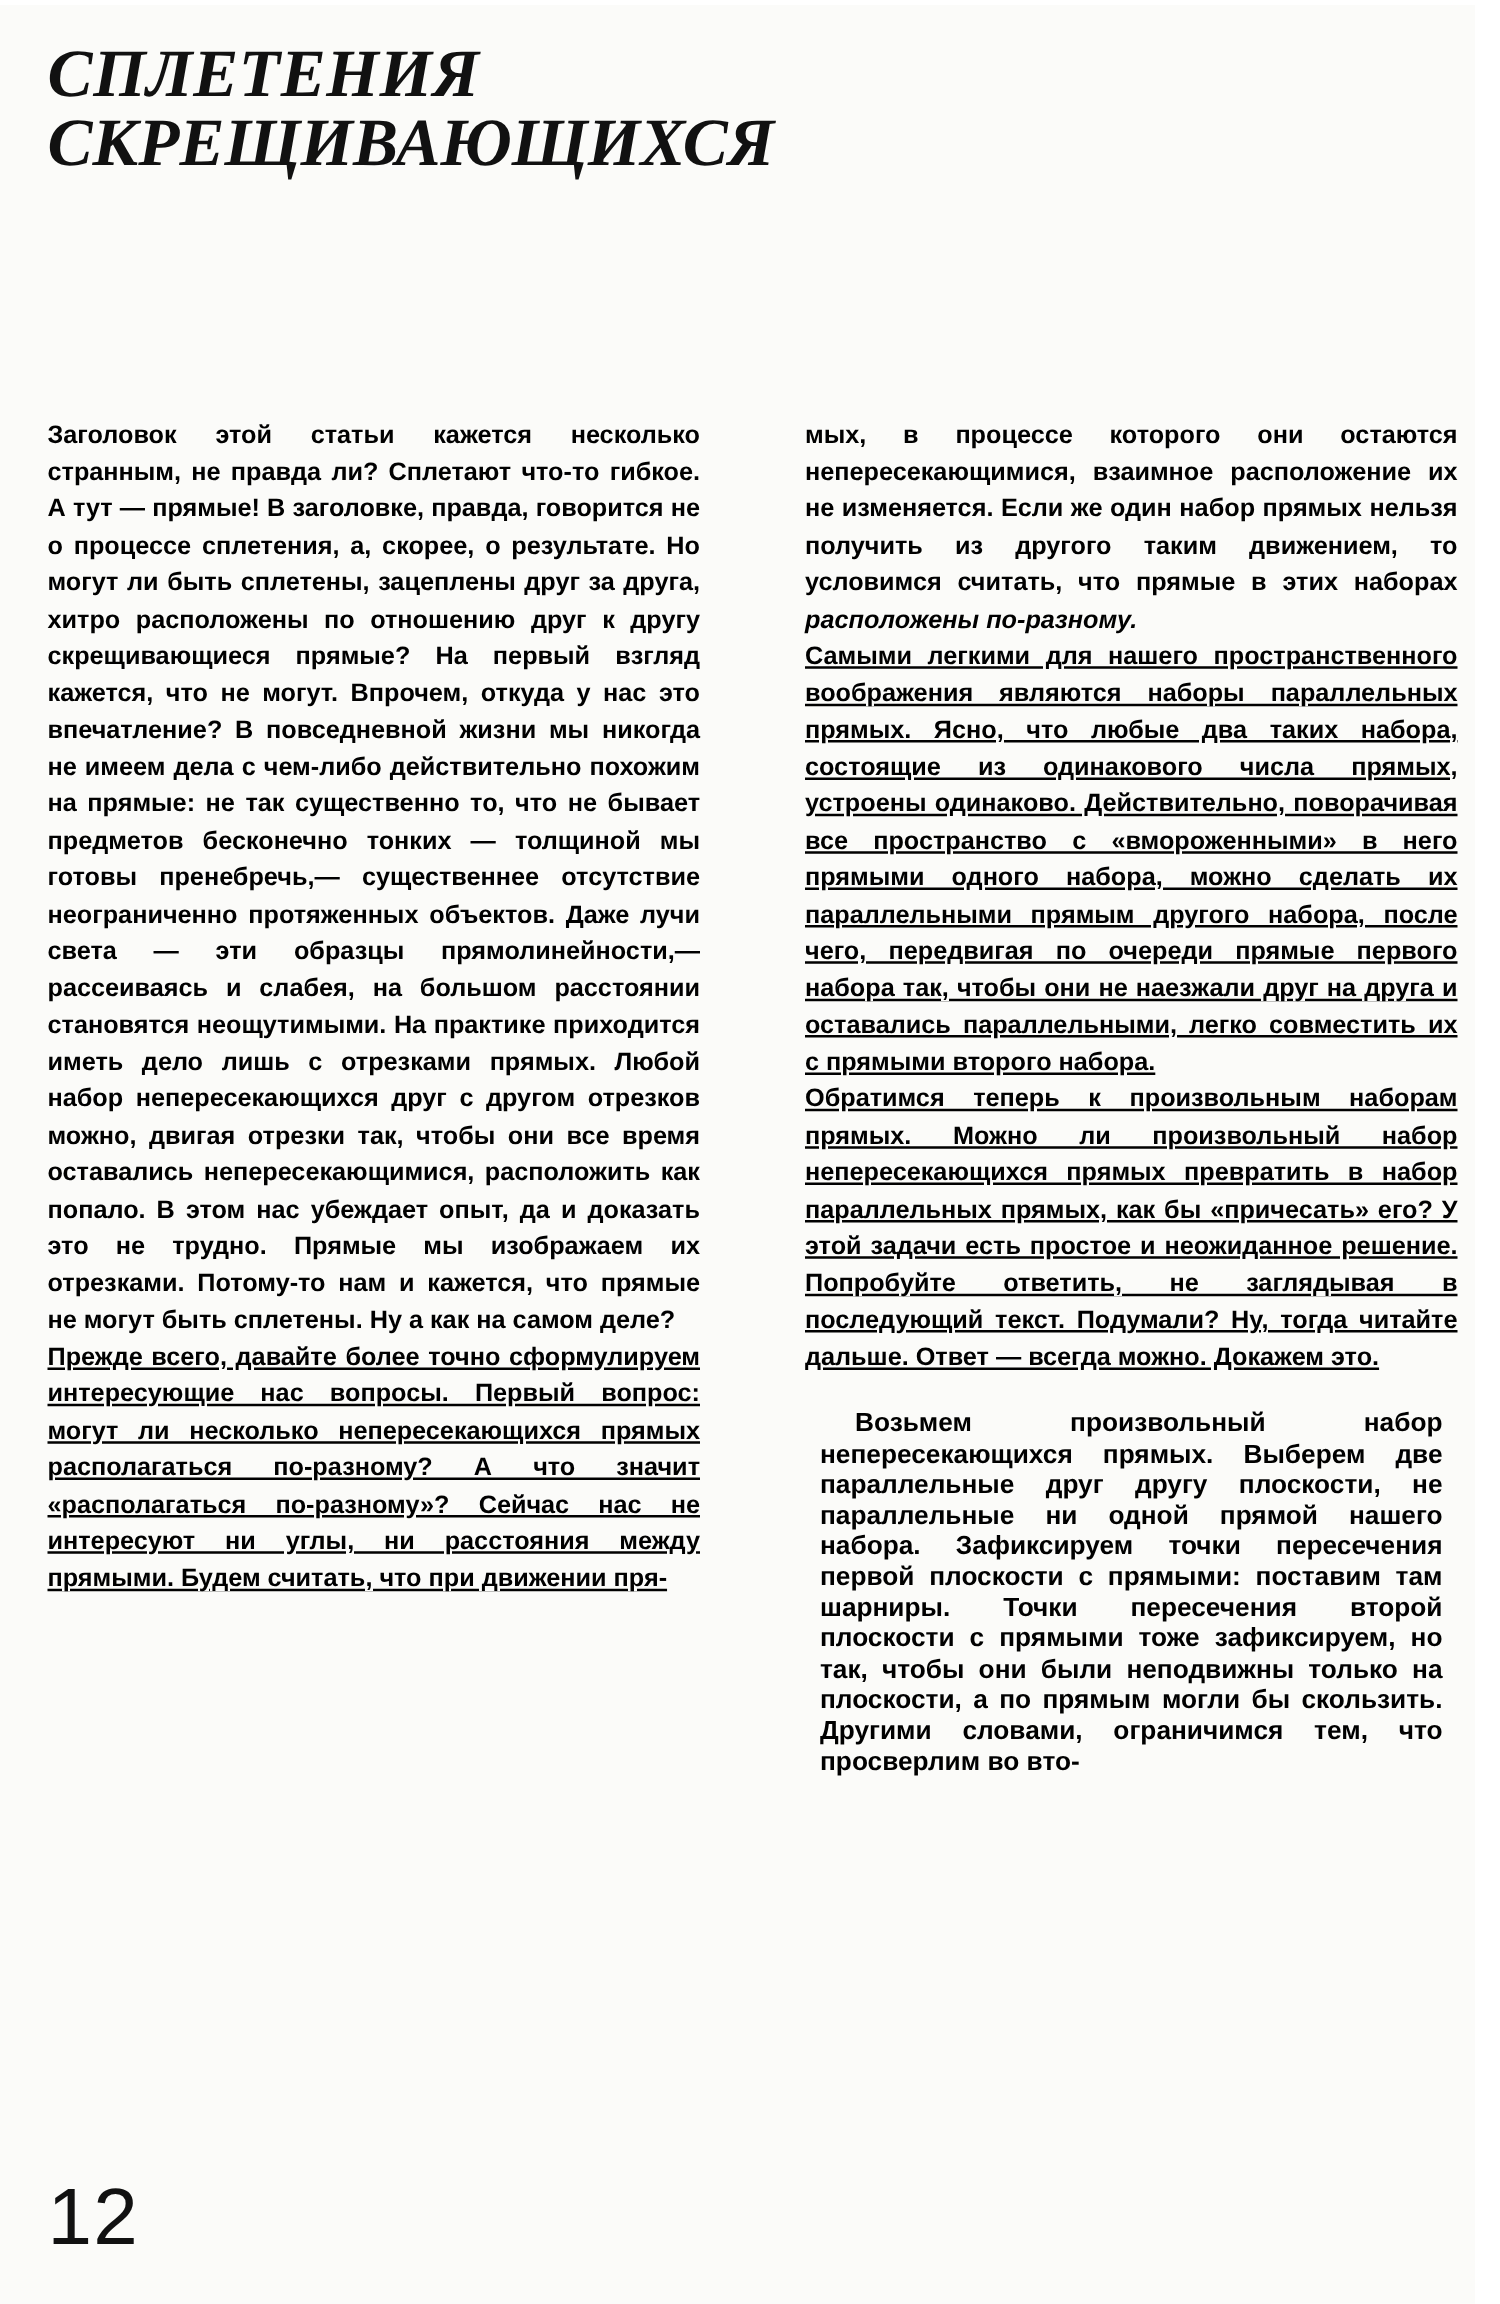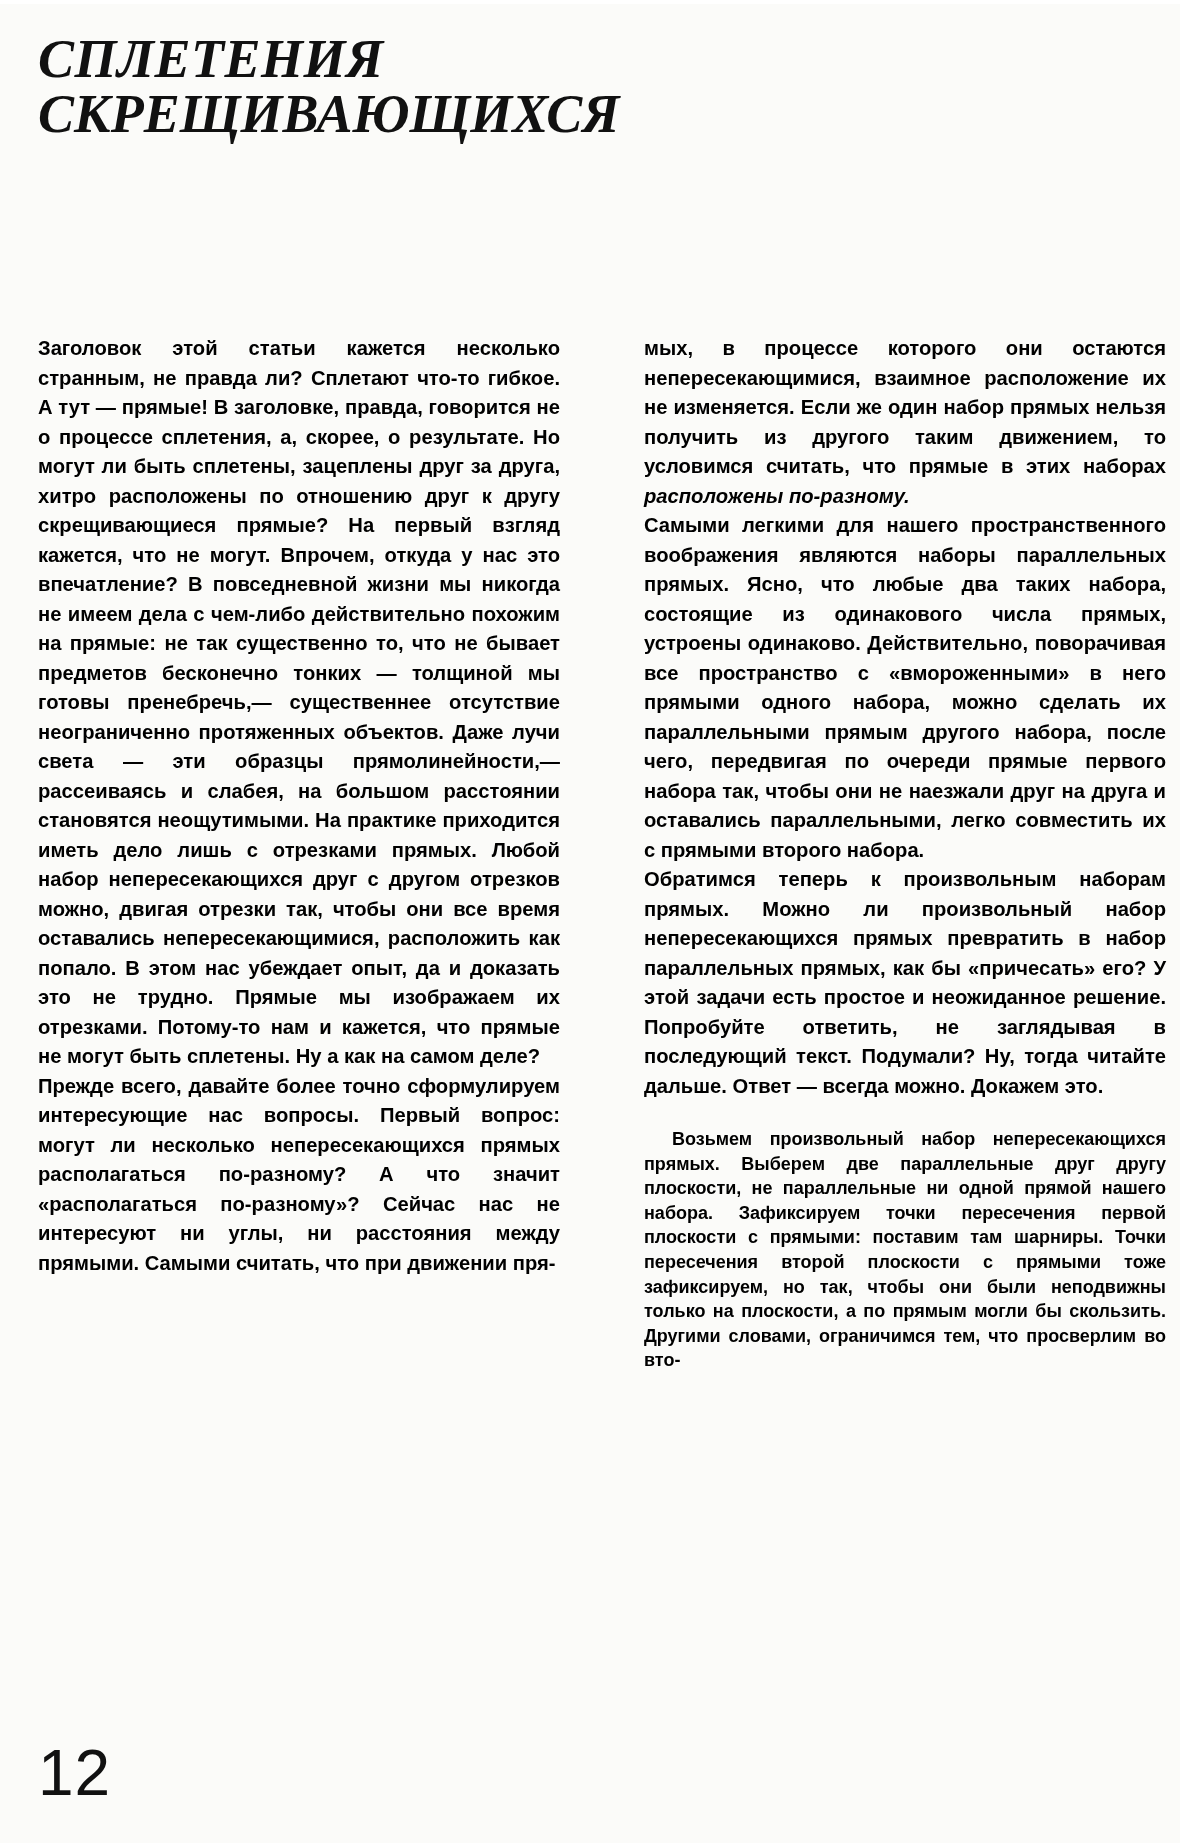--- a/index.html
+++ b/index.html
@@ -75,38 +75,38 @@
     margin: 0;
     font-family: "Liberation Sans", sans-serif;
     font-weight: 700;
     font-size: 20.2px;
     line-height: 29.5px;
     text-align: justify;
     text-justify: inter-word;
     color: #000000;
     hyphens: manual;
   }
-  .col p + p { text-indent: 0; }
+  .col p + p { text-indent: 0; text-decoration: underline; }
 
   .col p em, .col p .ital {
     font-style: italic;
   }
 
   
   .smallblock {
     margin-top: 26px;
   }
   .smallblock p {
     font-family: "Liberation Sans", sans-serif;
     font-weight: 700;
-    font-size: 18px;
+    font-size: 21px;
     line-height: 24.6px;
     text-align: justify;
     color: #000000;
-    margin: 0;
+    margin: 12px;
   }
   .smallblock p.first { text-indent: 28px; }
 
   
   .folio {
     position: absolute;
     left: 38px;
     top: 1732px;
     font-family: "Liberation Sans", sans-serif;
     font-weight: 400;
@@ -126,21 +126,21 @@
       <span class="l l2">скрещивающихся</span>
     </h1>
     <div class="authors">
     </div>
   </div>
 
   <div class="columns">
 
     <div class="col">
       <p>Заголовок этой статьи кажется несколько странным, не правда ли? Сплетают что-то гибкое. А тут — прямые! В заголовке, правда, говорится не о процессе сплетения, а, скорее, о результате. Но могут ли быть сплетены, зацеплены друг за друга, хитро расположены по отношению друг к другу скрещивающиеся прямые? На первый взгляд кажется, что не могут. Впрочем, откуда у нас это впечатление? В повседневной жизни мы никогда не имеем дела с чем-либо действительно похожим на прямые: не так существенно то, что не бывает предметов бесконечно тонких — толщиной мы готовы пренебречь,— существеннее отсутствие неограниченно протяженных объектов. Даже лучи света — эти образцы прямолинейности,— рассеиваясь и слабея, на большом расстоянии становятся неощутимыми. На практике приходится иметь дело лишь с отрезками прямых. Любой набор непересекающихся друг с другом отрезков можно, двигая отрезки так, чтобы они все время оставались непересекающимися, расположить как попало. В этом нас убеждает опыт, да и доказать это не трудно. Прямые мы изображаем их отрезками. Потому-то нам и кажется, что прямые не могут быть сплетены. Ну а как на самом деле?</p>
-      <p>Прежде всего, давайте более точно сформулируем интересующие нас вопросы. Первый вопрос: могут ли несколько непересекающихся прямых располагаться по-разному? А что значит «располагаться по-разному»? Сейчас нас не интересуют ни углы, ни расстояния между прямыми. Самыми считать, что при движении пря-</p>
+      <p>Прежде всего, давайте более точно сформулируем интересующие нас вопросы. Первый вопрос: могут ли несколько непересекающихся прямых располагаться по-разному? А что значит «располагаться по-разному»? Сейчас нас не интересуют ни углы, ни расстояния между прямыми. Будем считать, что при движении пря-</p>
     </div>
 
     <div class="col">
       <p><span>мых, в процессе которого они остаются непересекающимися, взаимное расположение их не изменяется. Если же один набор прямых нельзя получить из другого таким движением, то условимся считать, что прямые в этих наборах </span><em class="ital">расположены по-разному.</em></p>
       <p>Самыми легкими для нашего пространственного воображения являются наборы параллельных прямых. Ясно, что любые два таких набора, состоящие из одинакового числа прямых, устроены одинаково. Действительно, поворачивая все пространство с «вмороженными» в него прямыми одного набора, можно сделать их параллельными прямым другого набора, после чего, передвигая по очереди прямые первого набора так, чтобы они не наезжали друг на друга и оставались параллельными, легко совместить их с прямыми второго набора.</p>
       <p>Обратимся теперь к произвольным наборам прямых. Можно ли произвольный набор непересекающихся прямых превратить в набор параллельных прямых, как бы «причесать» его? У этой задачи есть простое и неожиданное решение. Попробуйте ответить, не заглядывая в последующий текст. Подумали? Ну, тогда читайте дальше. Ответ — всегда можно. Докажем это.</p>
 
       <div class="smallblock">
         <p class="first">Возьмем произвольный набор непересекающихся прямых. Выберем две параллельные друг другу плоскости, не параллельные ни одной прямой нашего набора. Зафиксируем точки пересечения первой плоскости с прямыми: поставим там шарниры. Точки пересечения второй плоскости с прямыми тоже зафиксируем, но так, чтобы они были неподвижны только на плоскости, а по прямым могли бы скользить. Другими словами, ограничимся тем, что просверлим во вто-</p>
       </div>

